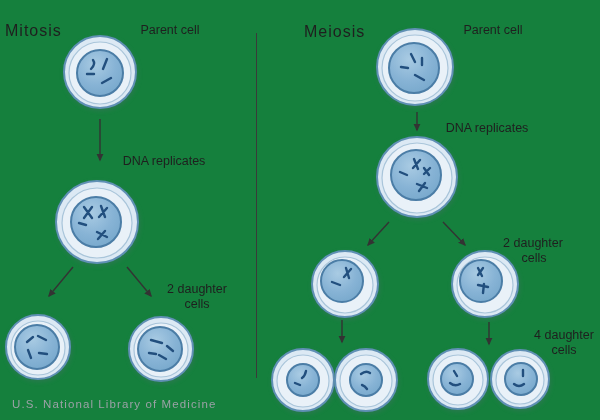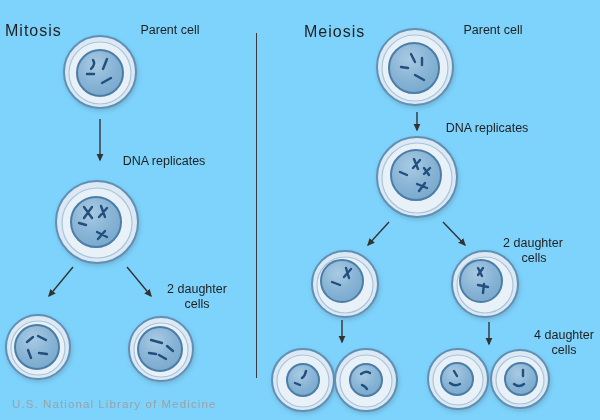--- a/index.html
+++ b/index.html
@@ -1,17 +1,17 @@
 <!DOCTYPE html>
 <html><head>
 <meta charset="utf-8">
 <style>
   html,body{margin:0;padding:0;background:#fff;}
   .stage{
-    position:relative;width:600px;height:420px;background:#7dd3fc;overflow:hidden;
+    position:relative;width:600px;height:420px;background:#15803d;overflow:hidden;
     font-family:"Liberation Sans",sans-serif;
   }
   svg text{fill:#1f1f1f;font-family:"Liberation Sans",sans-serif;}
   .title{font-size:16px;letter-spacing:1px;}
   .lbl{font-size:12.5px;}
   .footer{font-size:11.5px;fill:#9ba1a6;letter-spacing:1.1px;}
   .outer{fill:#dce9f4;stroke:#6090b5;stroke-width:2;}
   .cyto{fill:#e9f1f8;stroke:#a9c5da;stroke-width:1.2;}
   .nuc{stroke:#4b7da6;stroke-width:2;}
   .chrom{fill:none;stroke:#224f7e;stroke-width:2.4;stroke-linecap:round;stroke-linejoin:round;}

